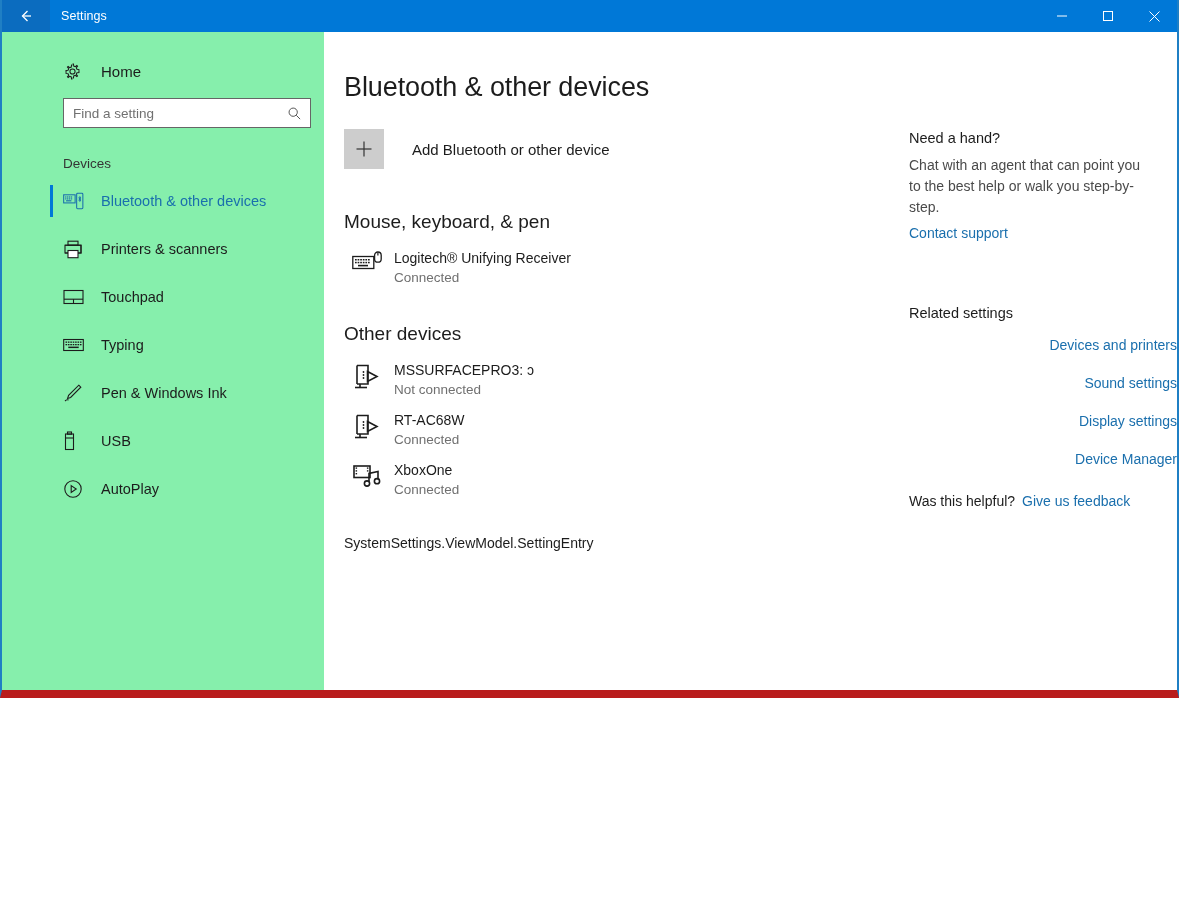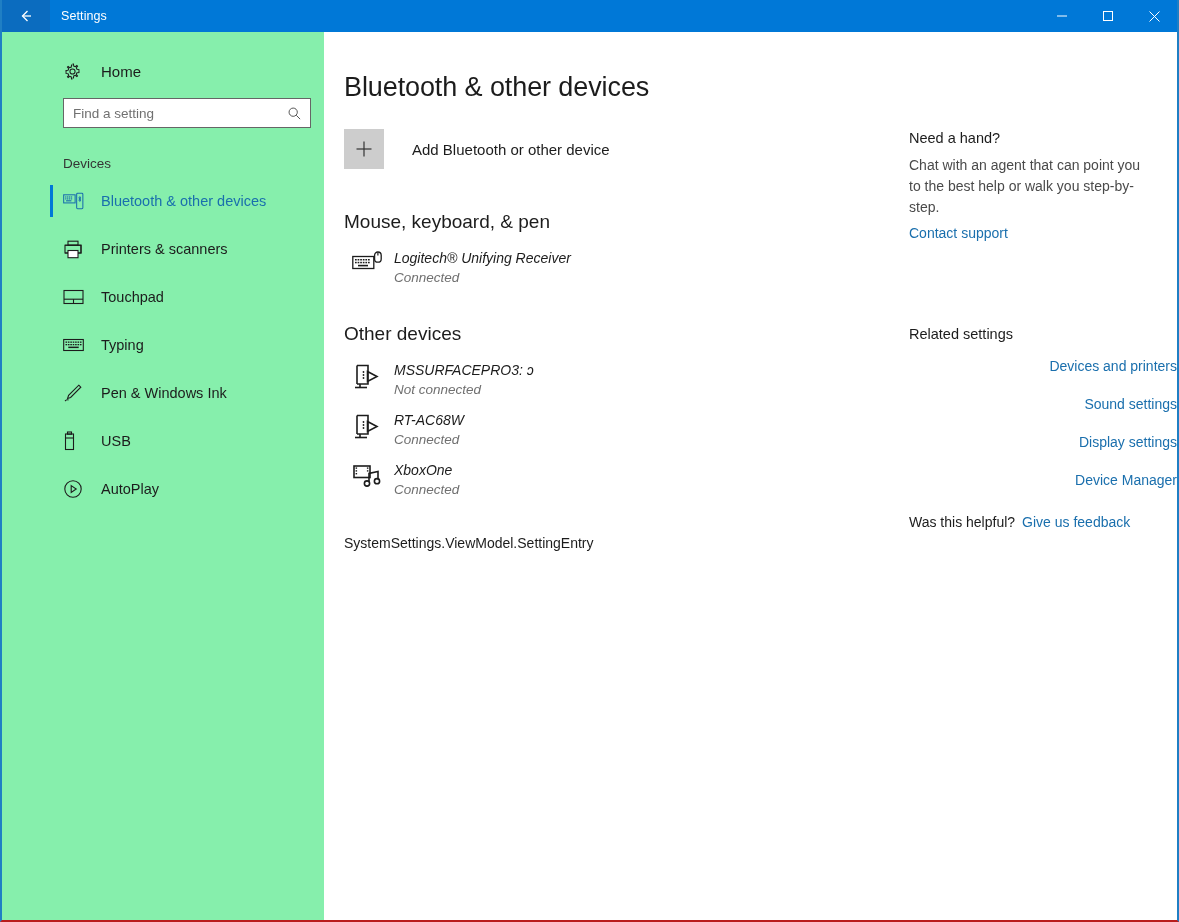--- a/index.html
+++ b/index.html
@@ -8,25 +8,25 @@
     width: 1179px;
     height: 922px;
     background: #ffffff;
     font-family: "Liberation Sans", sans-serif;
     overflow: hidden;
   }
 
   .window {
     position: relative;
     width: 1179px;
-    height: 922px;
+    height: 698px;
     background: #ffffff;
     border-left: 2px solid #1f7fc4;
     border-right: 2px solid #1f7fc4;
-    border-bottom: 2px solid #b91c1c;
+    border-bottom: 8px solid #b91c1c;
     display: flex;
     flex-direction: column;
   }
 
   
   .titlebar {
     height: 32px;
     background: #0078d7;
     display: flex;
     align-items: stretch;
@@ -209,21 +209,21 @@
     padding: 5px 0 5px 0;
   }
   .device-icon {
     width: 46px;
     flex: 0 0 46px;
     display: flex;
     align-items: flex-start;
     justify-content: center;
     padding-top: 3px;
   }
-  .device-text { padding-left: 4px; font-style: italic; }
+  .device-text { padding-left: 4px; }
   .device-name {
     font-size: 14px;
     color: #1c1c1c;
     line-height: 20px;
   }
   .device-status {
     font-size: 13.5px;
     color: #707070;
     line-height: 20px;
   }
@@ -250,21 +250,21 @@
     color: #4a4a4a;
     line-height: 21px;
     margin-bottom: 7px;
     max-width: 232px;
   }
   .rail-link {
     display: block;
     font-size: 14px;
     color: #1a6fad;
     text-decoration: none;
-    margin-bottom: 39px;
+    margin-bottom: 18px;
   }
   .rail-block-gap { height: 46px; }
   .rail-heading-2 {
     font-size: 14.5px;
     color: #1c1c1c;
     margin-bottom: 16px;
   }
   .rail-links-list .rail-link { margin-bottom: 22px; text-align: right; }
   .feedback-row {
     margin-top: 26px;

